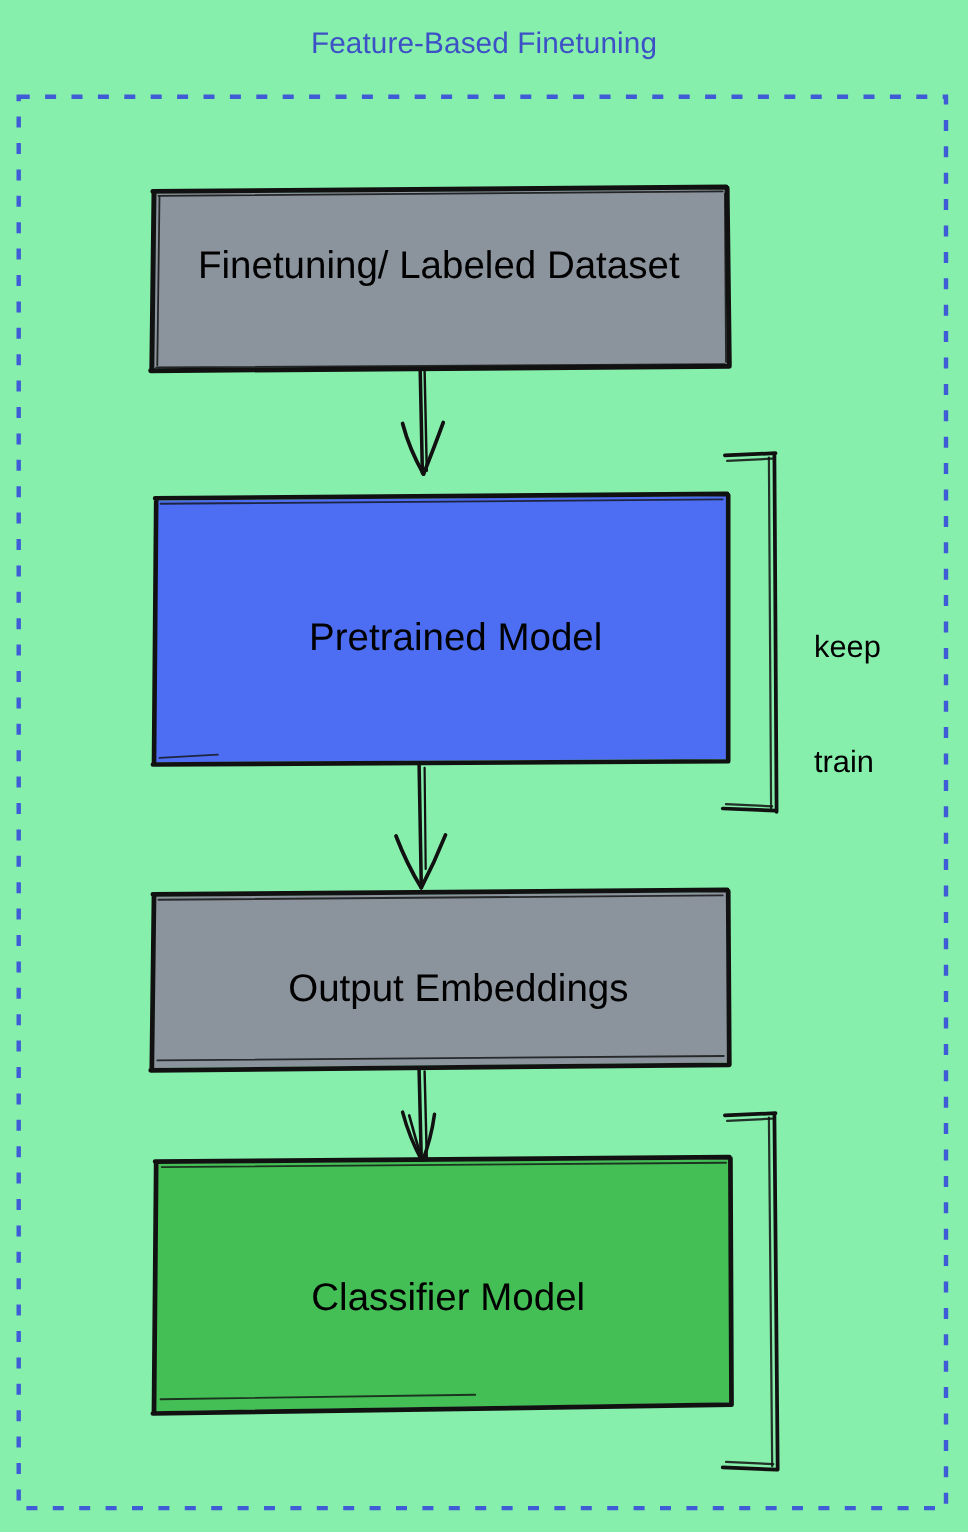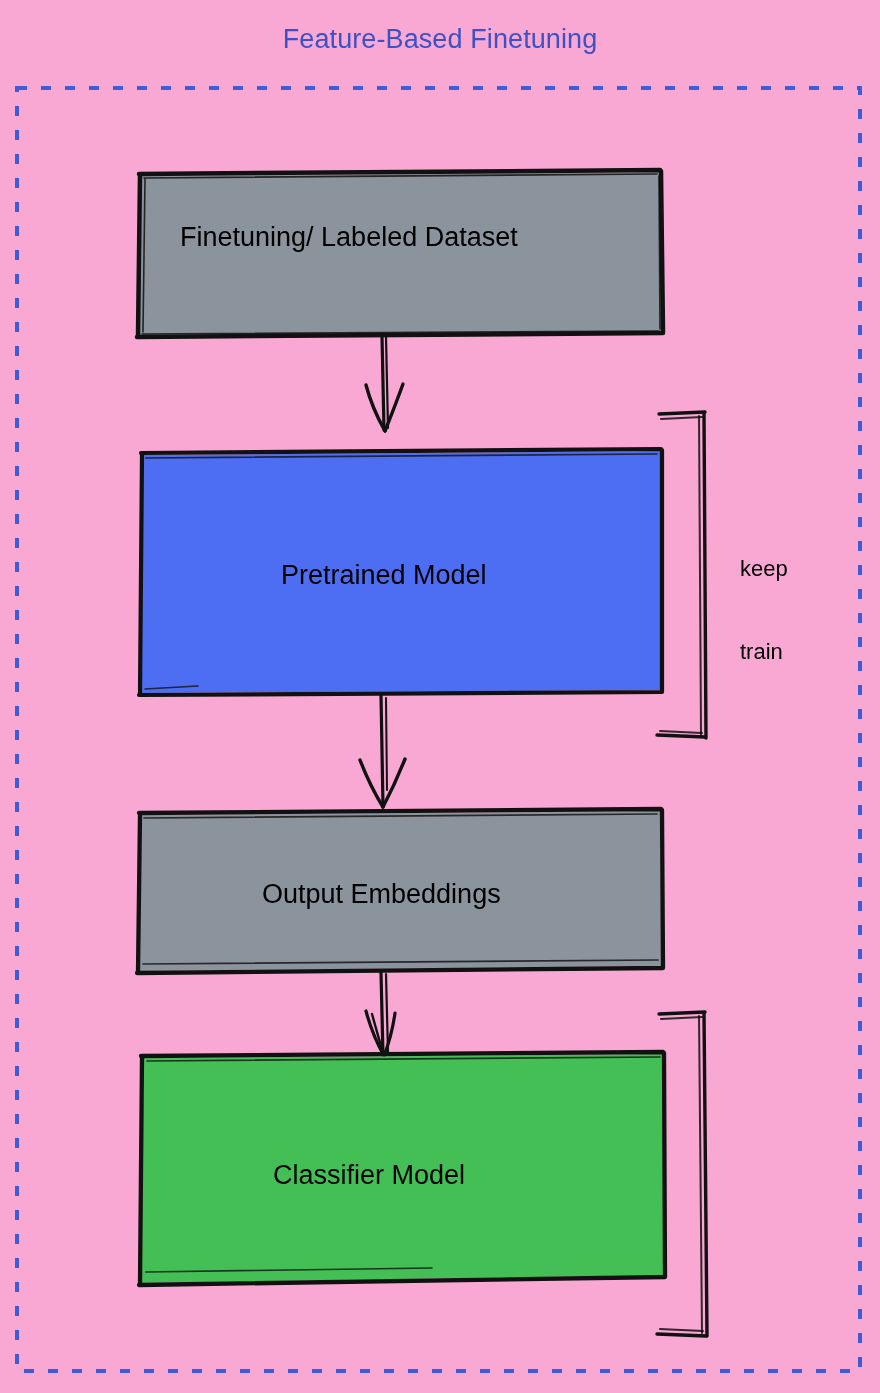--- a/index.html
+++ b/index.html
@@ -7,21 +7,21 @@
     padding: 0;
     background: #ffffff;
   }
   body {
     font-family: "Liberation Sans", sans-serif;
   }
   #canvas {
     position: relative;
     width: 880px;
     height: 1393px;
-    background: #f9a8d4;
+    background: #86efac;
     overflow: hidden;
   }
   #diagram-svg {
     position: absolute;
     left: 0;
     top: 0;
     width: 880px;
     height: 1393px;
   }
   .diagram-title {
@@ -31,29 +31,29 @@
     width: 880px;
     text-align: center;
     font-size: 27px;
     font-family: "Liberation Sans", sans-serif;
     color: #3d51c6;
     letter-spacing: 0.1px;
   }
   .node-label {
     position: absolute;
     font-family: "Liberation Sans", sans-serif;
-    font-size: 27px;
+    font-size: 35px;
     color: #000000;
     white-space: nowrap;
     text-align: right;
   }
   .bracket-label {
     position: absolute;
     font-family: "Liberation Sans", sans-serif;
-    font-size: 22px;
+    font-size: 28px;
     color: #000000;
     line-height: 1.25;
     white-space: pre;
   }
 </style>
 </head>
 <body>
 
 <div id="canvas">
 
@@ -128,21 +128,21 @@
     </g>
 
   </svg>
 
   <div class="node-label" style="left:180px; top:222px;">Finetuning/ Labeled Dataset</div>
 
   <div class="node-label" style="left:281px; top:560px;">Pretrained Model</div>
 
   <div class="node-label" style="left:262px; top:879px;">Output Embeddings</div>
 
-  <div class="node-label" style="left:273px; top:1160px;">Classifier Model</div>
+  <div class="node-label" style="left:283px; top:1160px;">Classifier Model</div>
 
   <div class="bracket-label" style="left:740px; top:500px;">
     <div>keep</div>
     <div>train</div>
   </div>
 
 
 </div>
 
 </body></html>

